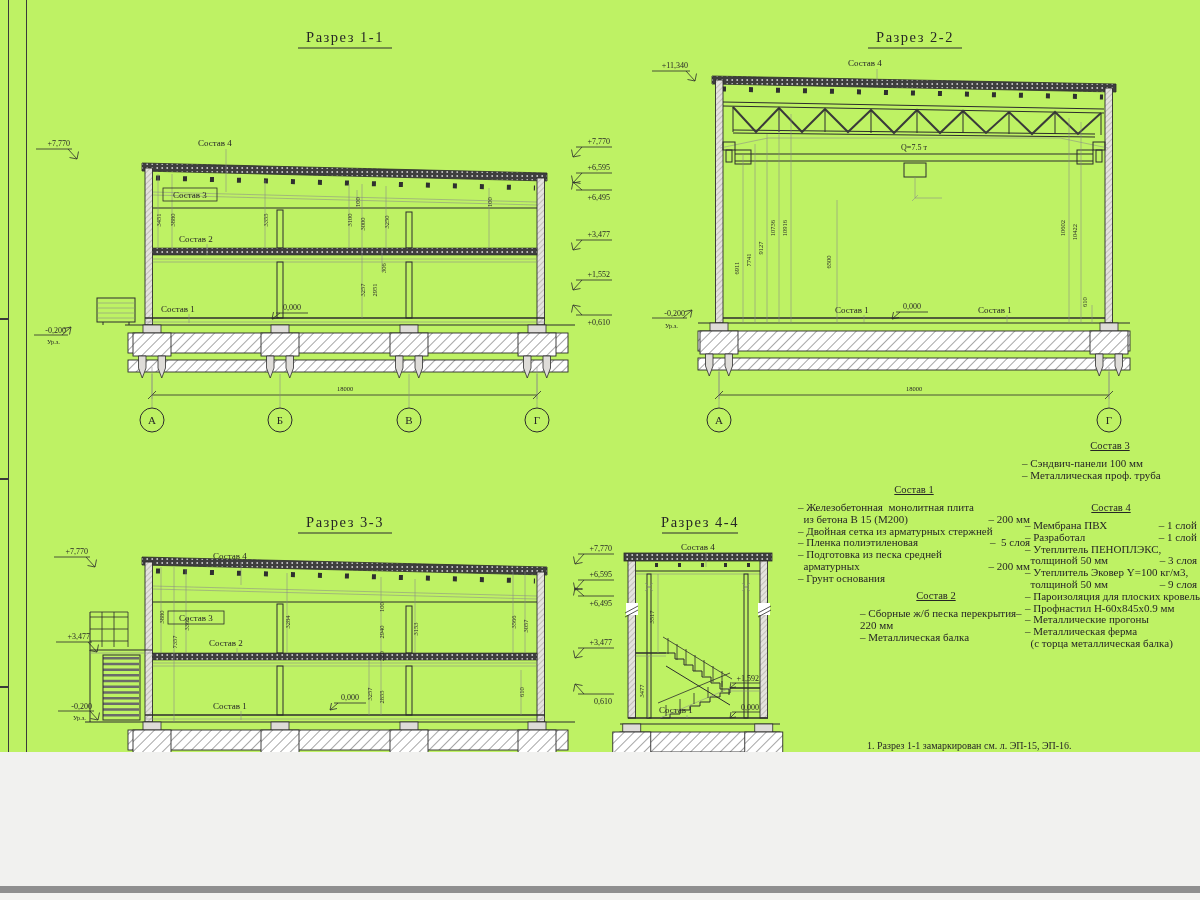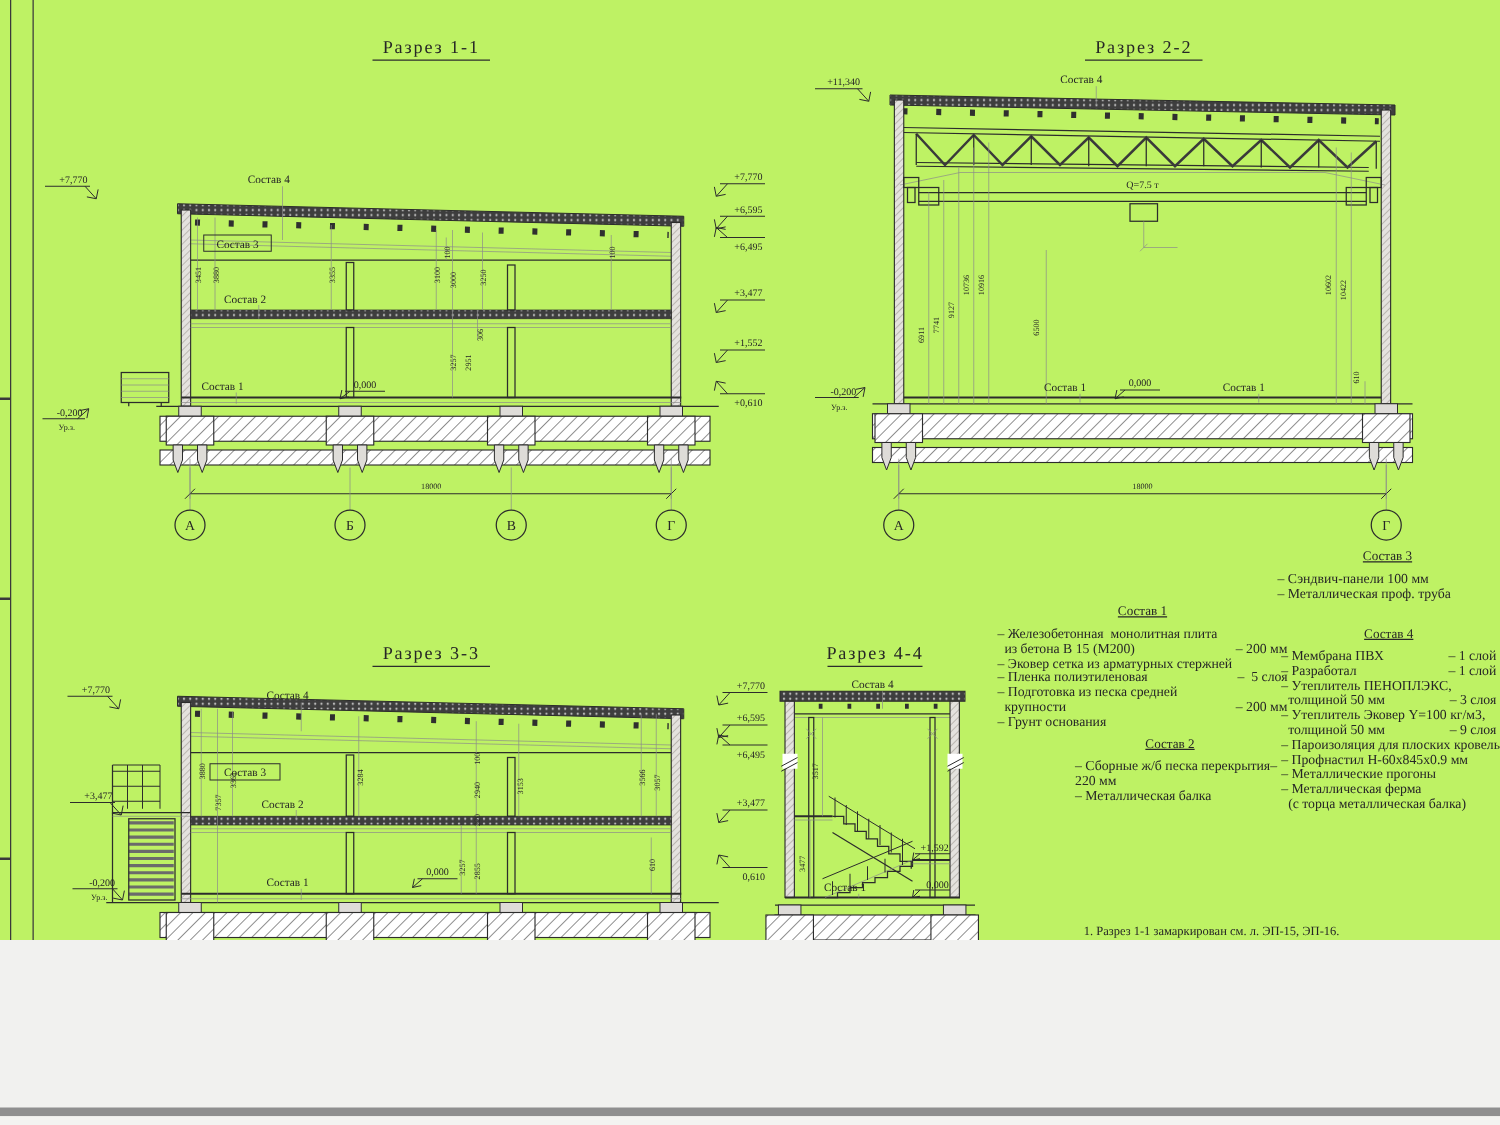--- a/index.html
+++ b/index.html
@@ -507,24 +507,24 @@
           <use href="#cap4" x="143.75" y="219"></use>
       <line x1="12" y1="285" x2="144" y2="285" class="t"></line>
       <path d="M8,289 l8,-8 M140,289 l8,-8" class="m"></path>
     </g>
   </svg>
 
   <div class="com" style="left:798px;top:484px;width:232px;">
     <div class="ct">Состав 1</div>
     <div class="ci"><span>– Железобетонная  монолитная плита</span><span></span></div>
     <div class="ci"><span>  из бетона В 15 (М200)</span><span>– 200 мм</span></div>
-    <div class="ci"><span>– Эковер сетка из арматурных стержней</span><span></span></div>
+    <div class="ci"><span>– Двойная сетка из арматурных стержней</span><span></span></div>
     <div class="ci"><span>– Пленка полиэтиленовая</span><span>–  5 слоя</span></div>
     <div class="ci"><span>– Подготовка из песка средней</span><span></span></div>
-    <div class="ci"><span>  крупности</span><span>– 200 мм</span></div>
+    <div class="ci"><span>  арматурных</span><span>– 200 мм</span></div>
     <div class="ci"><span>– Грунт основания</span><span></span></div>
   </div>
 
   <div class="com" style="left:860px;top:590px;width:152px;">
     <div class="ct">Состав 2</div>
     <div class="ci"><span>– Сборные ж/б песка перекрытия–</span></div>
     <div class="ci"><span>220 мм</span></div>
     <div class="ci"><span>– Металлическая балка</span></div>
   </div>
 

